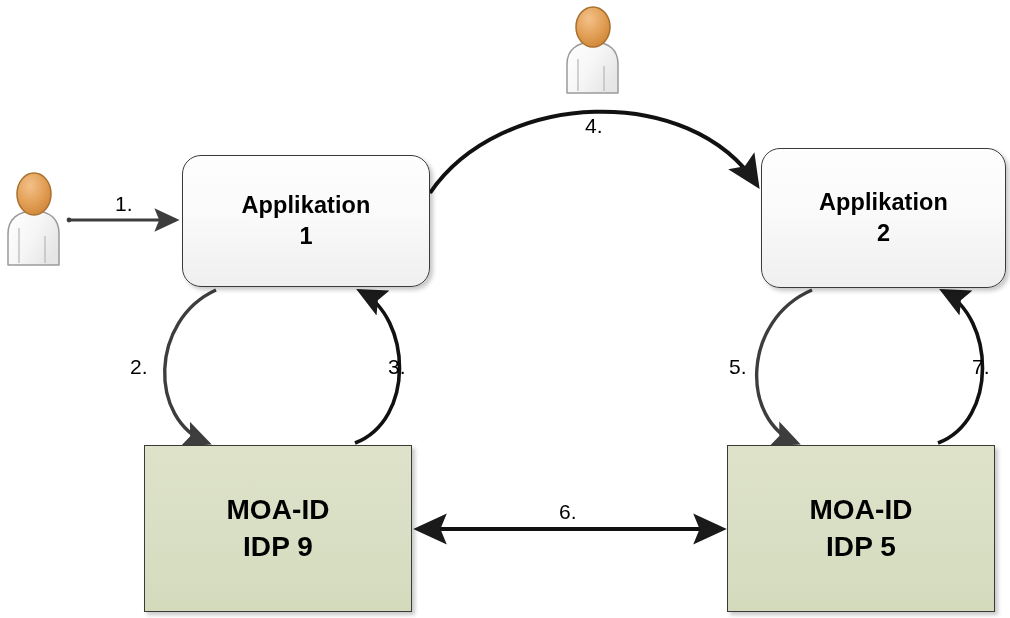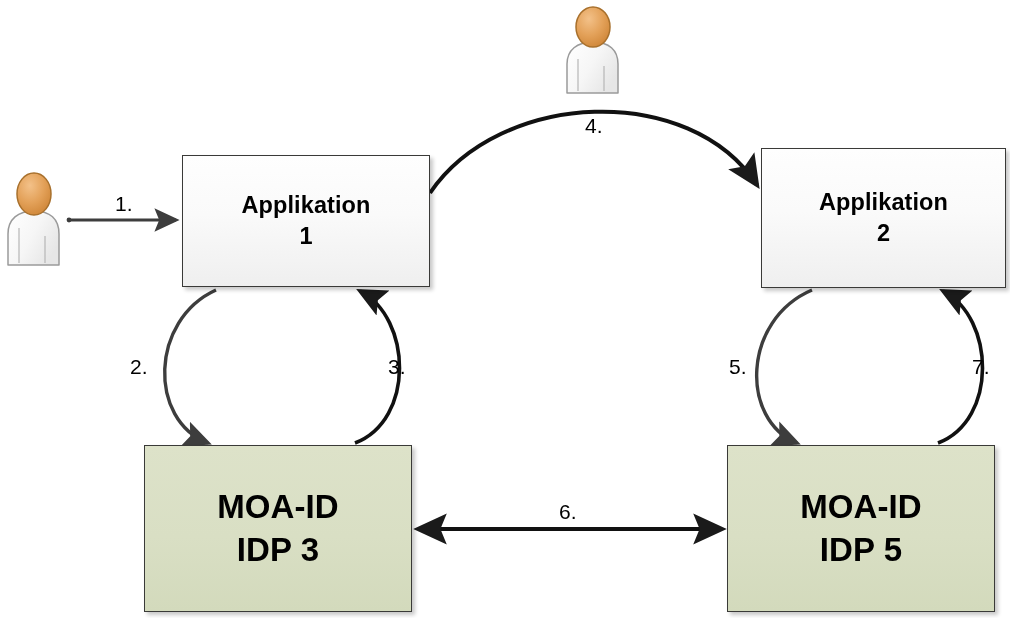--- a/index.html
+++ b/index.html
@@ -30,29 +30,30 @@
     z-index: 4;
   }
   .node-box .line {
     font-weight: bold;
     color: #000000;
     line-height: 1.30;
     letter-spacing: 0.1px;
   }
   .app-box {
     background: linear-gradient(to bottom, #fefefe 0%, #fafafa 45%, #efefef 100%);
+    border-radius: 19px;
   }
   .app-box .line {
     font-size: 23.5px;
   }
   .idp-box {
     background: linear-gradient(to bottom, #dde2c9 0%, #d9dfc4 55%, #d3dabc 100%);
   }
   .idp-box .line {
-    font-size: 33px;
+    font-size: 28px;
   }
   .step-label {
     position: absolute;
     font-size: 21px;
     color: #000000;
     font-family: "Liberation Sans", sans-serif;
     white-space: nowrap;
     z-index: 8;
   }
   svg.overlay {
@@ -123,21 +124,21 @@
     <div class="line">1</div>
   </div>
 
   <div class="node-box app-box" style="left:761px; top:148px; width:245px; height:140px;">
     <div class="line">Applikation</div>
     <div class="line">2</div>
   </div>
 
   <div class="node-box idp-box" style="left:144px; top:445px; width:268px; height:167px;">
     <div class="line">MOA-ID</div>
-    <div class="line">IDP 3</div>
+    <div class="line">IDP 9</div>
   </div>
 
   <div class="node-box idp-box" style="left:727px; top:445px; width:268px; height:167px;">
     <div class="line">MOA-ID</div>
     <div class="line">IDP 5</div>
   </div>
 
   <svg class="person" style="left:4px; top:170px;" width="62" height="98" viewBox="0 0 62 98" xmlns="http://www.w3.org/2000/svg">
     <defs>
       <radialGradient id="headGradL" cx="38%" cy="30%" r="75%">

